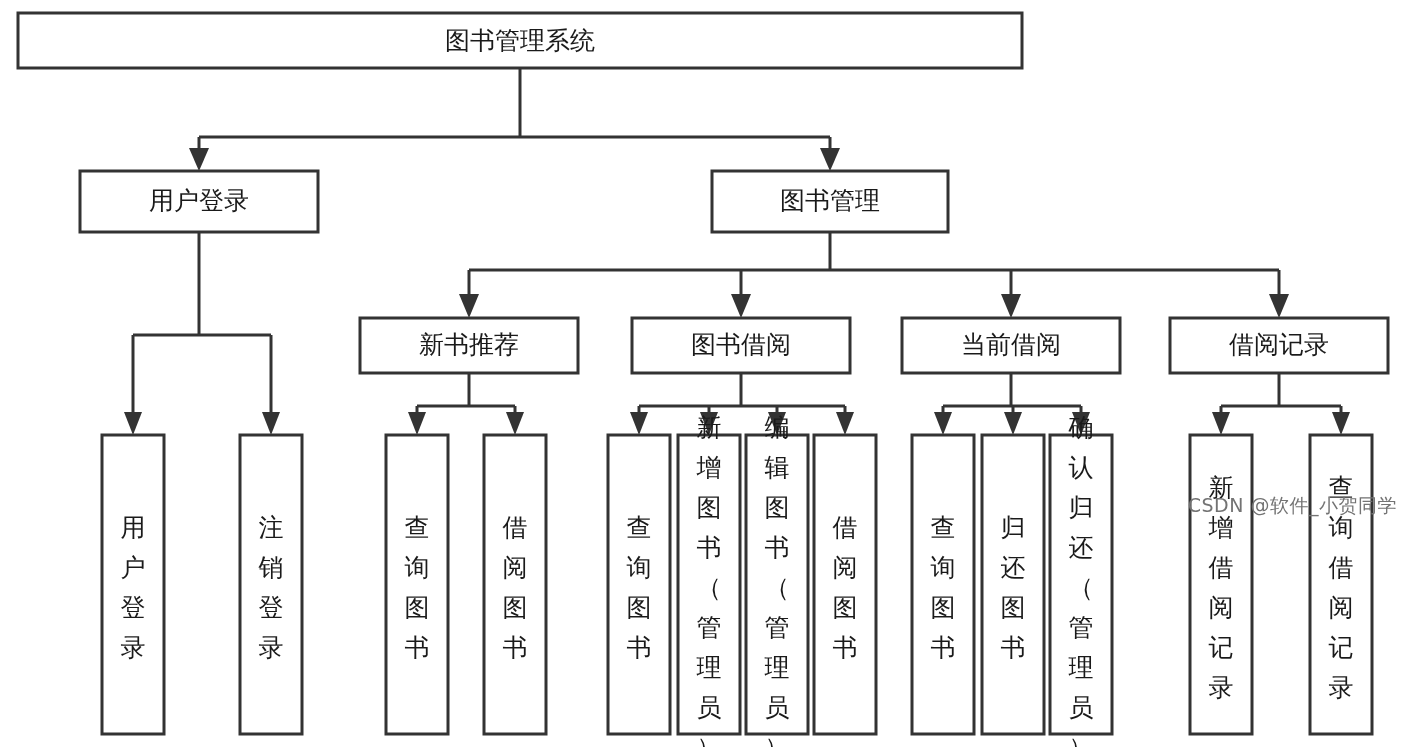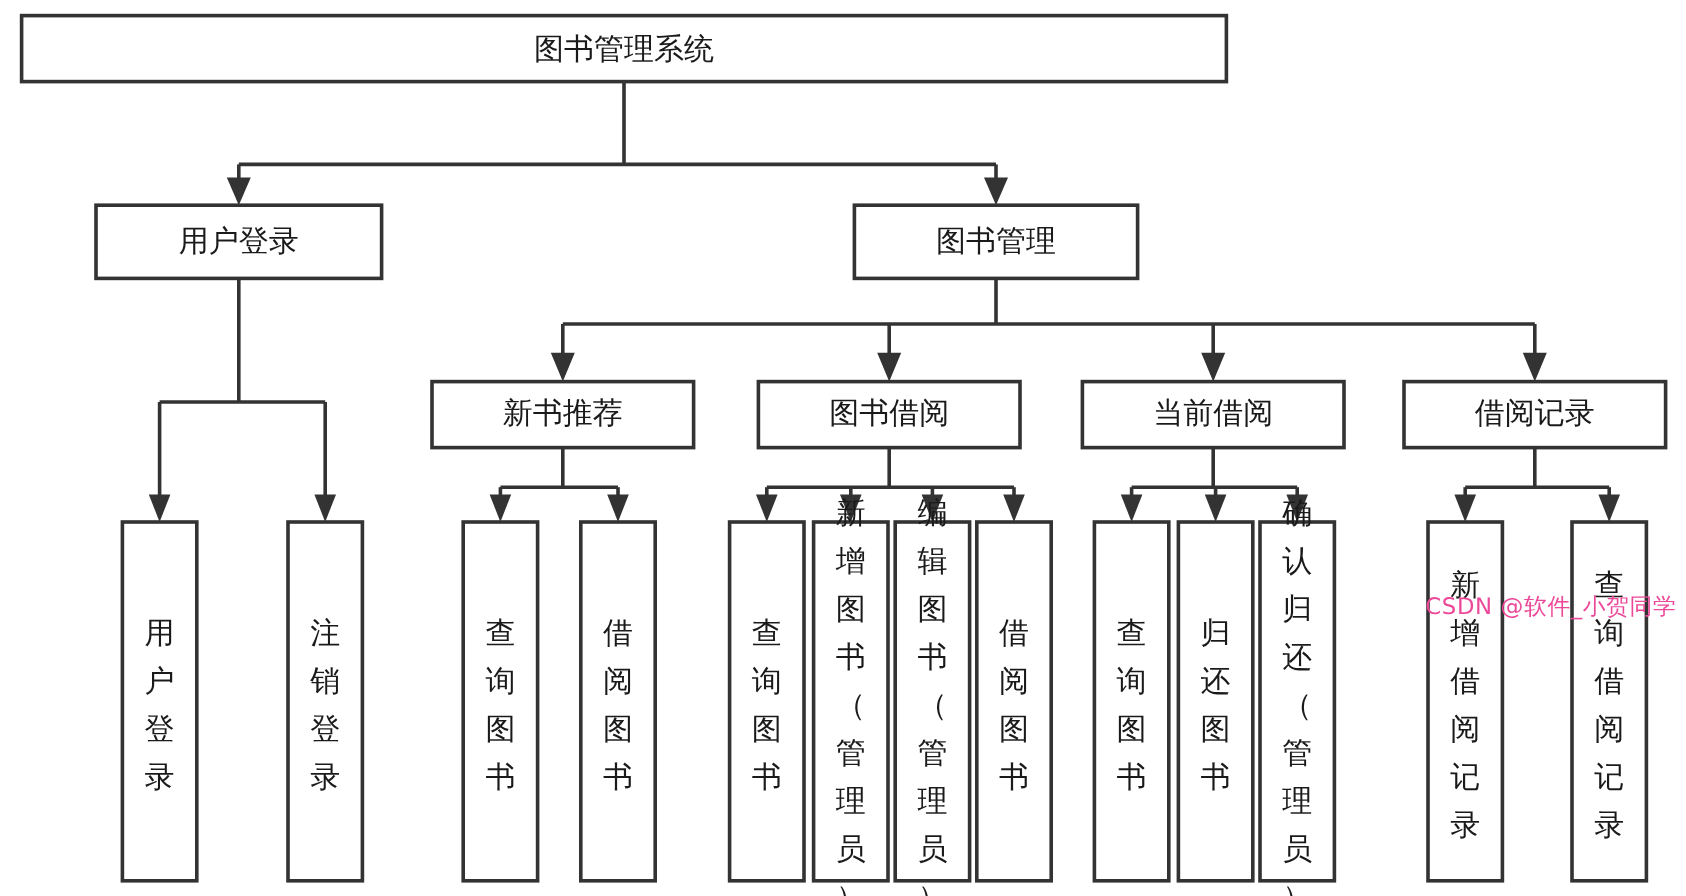--- a/index.html
+++ b/index.html
@@ -53,21 +53,21 @@
     font-size: 25px;
     fill: #1a1a1a;
     text-anchor: middle;
   }
   .watermark-text {
     position: absolute;
     right: 8px;
     bottom: 5px;
     font-family: "DejaVu Sans", "Liberation Sans", sans-serif;
     font-size: 19px;
-    color: #ec4899;
+    color: #737373;
     letter-spacing: 0.5px;
     white-space: nowrap;
     pointer-events: none;
   }
 </style>
 </head>
 <body>
 
 <div id="diagram-root">
 

